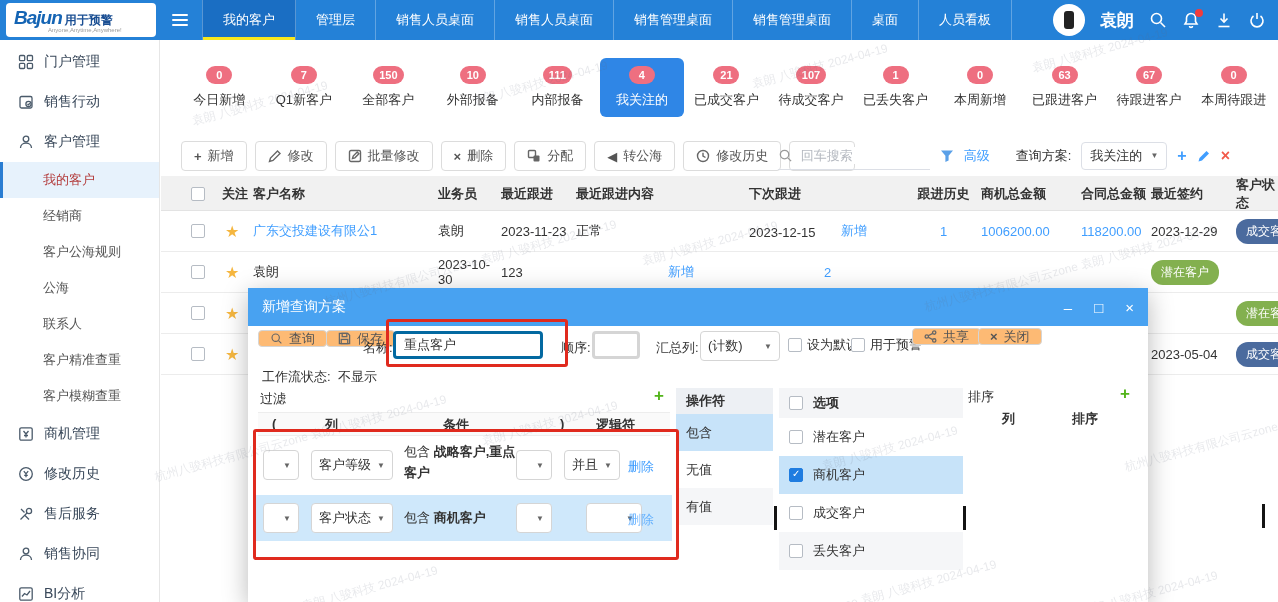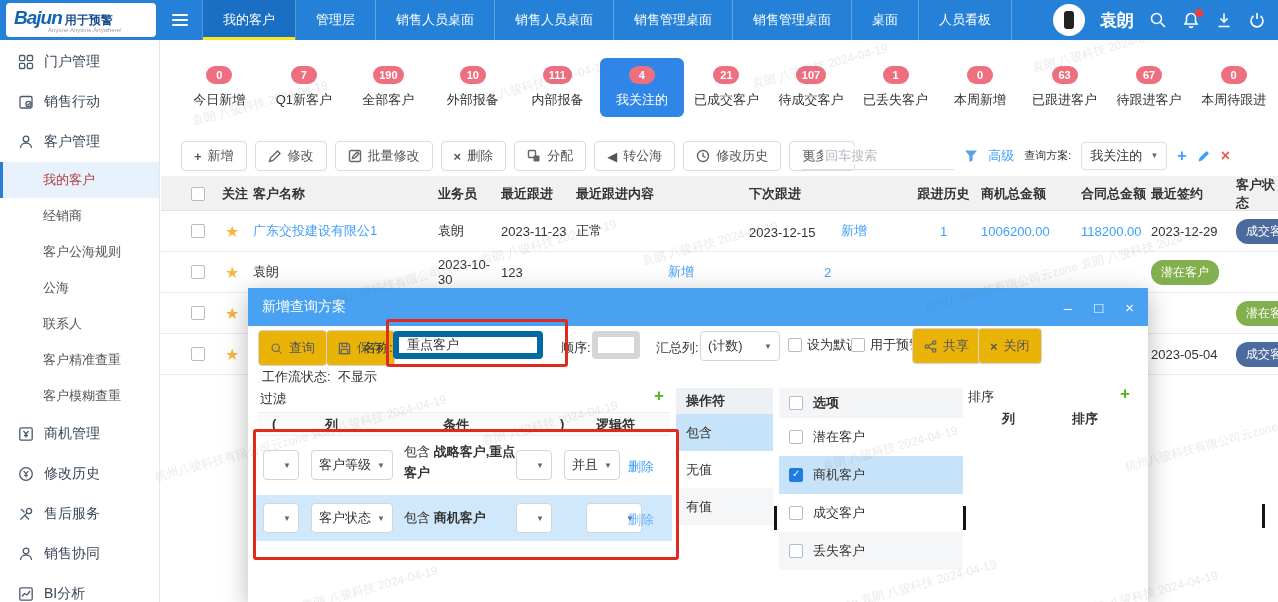--- a/index.html
+++ b/index.html
@@ -44,21 +44,21 @@
   .btn{height:30px;border:1px solid #dcdcdc;border-radius:4px;background:#fff;display:inline-flex;align-items:center;gap:6px;padding:0 12px;font-size:13px;color:#555;box-sizing:border-box;white-space:nowrap;}
   .btn svg{stroke:#666;fill:none;stroke-width:1.4;}
   .glyph{font-size:13px;line-height:1;}
   .caret{font-size:8px;color:#666;font-style:normal;}
   .tool-right{position:absolute;right:48px;top:1px;display:flex;align-items:center;gap:10px;}
   .search-box{display:flex;align-items:center;gap:6px;border-bottom:1px solid #dcdfe6;width:152px;height:28px;}
   .search-box svg{stroke:#999;fill:none;stroke-width:1.4;flex:none;}
   .search-box input{border:0;outline:0;width:120px;font-size:13px;color:#333;font-family:inherit;}
   .search-box input::placeholder{color:#b5b9c0;}
   .blue{color:#409eff;}
-  .plan-label{font-size:11px;color:#333;}
+  .plan-label{font-size:13px;color:#333;margin-left:16px;}
   .plan-sel{width:86px;height:28px;border:1px solid #dcdfe6;border-radius:4px;display:flex;align-items:center;justify-content:space-between;padding:0 8px;font-size:13px;color:#333;box-sizing:border-box;}
   .ic-btn{font-size:16px;font-weight:bold;}
   
   .table{position:absolute;top:136px;left:0;right:0;}
   .trow{display:grid;grid-template-columns:56px 36px 185px 63px 75px 173px 157px 75px 100px 70px 85px 1fr;align-items:center;height:40px;border-bottom:1px solid #ececec;font-size:13px;color:#333;}
   .trow.head{height:34px;background:#f1f1f1;font-weight:bold;border-bottom:1px solid #e3e3e3;}
   .cb{width:14px;height:14px;border:1px solid #b6bcc4;border-radius:2px;background:#fff;margin-left:30px;box-sizing:border-box;}
   .cb.small{margin:0;}
   .cb.checked{background:#1f7ce0;border-color:#1f7ce0;position:relative;}
   .cb.checked::after{content:"✓";position:absolute;left:2px;top:-1px;color:#fff;font-size:10px;font-weight:bold;}
@@ -69,23 +69,23 @@
   .badge.potential{background:#83b04f;}
   .cell-next{display:flex;gap:14px;align-items:flex-end;}
   .next-date{width:78px;display:inline-block;}
   .t-center{text-align:center;}
   
   .modal{position:absolute;left:248px;top:288px;width:900px;height:314px;background:#fff;box-shadow:0 6px 24px rgba(0,0,0,.28);z-index:30;}
   .m-head{height:38px;background:#48a2f1;color:#fff;font-size:14px;display:flex;align-items:center;padding:0 14px;}
   .m-ctrl{margin-left:auto;display:flex;gap:22px;font-size:15px;align-items:center;}
   .m-ctrl span{cursor:default;}
   .m-lbl{position:absolute;font-size:13px;color:#333;white-space:nowrap;}
-  .m-btn{position:absolute;height:36px;border:1px solid #d5d5d5;border-radius:4px;background:#eab308;display:inline-flex;align-items:center;gap:6px;padding:0 11px;font-size:13px;color:#555;box-sizing:border-box;}
+  .m-btn{position:absolute;height:17px;border:1px solid #d5d5d5;border-radius:4px;background:#fdba74;display:inline-flex;align-items:center;gap:6px;padding:0 11px;font-size:13px;color:#555;box-sizing:border-box;}
   .m-btn svg{stroke:#666;fill:none;stroke-width:1.4;}
-  .m-input{position:absolute;height:28px;border:6px solid #0369a1;border-radius:4px;padding:0 8px;font-size:13px;color:#333;box-sizing:border-box;outline:none;font-family:inherit;}
+  .m-input{position:absolute;height:28px;border:3px solid #0369a1;border-radius:4px;padding:0 8px;font-size:13px;color:#333;box-sizing:border-box;outline:none;font-family:inherit;}
   .m-input.plain{border-color:#d5d5d5;}
   .msel{position:absolute;height:30px;border:1px solid #d5d5d5;border-radius:4px;background:#fff;display:flex;align-items:center;justify-content:space-between;padding:0 7px;font-size:13px;color:#333;box-sizing:border-box;}
   .chk-row{position:absolute;display:flex;align-items:center;gap:5px;font-size:13px;color:#333;}
   .f-head-cell{position:absolute;font-size:13px;font-weight:bold;color:#333;}
   .cond{position:absolute;font-size:13px;color:#333;line-height:1.6;}
   .panel-row{display:flex;align-items:center;box-sizing:border-box;font-size:13px;color:#333;padding-left:10px;gap:10px;}
   .grn{color:#52b41a;font-weight:bold;font-size:17px;}
   
   .ann{position:absolute;border:3px solid #e02a1e;border-radius:3px;z-index:60;pointer-events:none;}
   .tick{position:absolute;width:3px;height:24px;background:#141414;z-index:40;}
@@ -242,21 +242,21 @@
     <div class="stats">
       <div class="stat">
           <span class="pill">0</span>
           <span class="stat-label">今日新增</span>
         </div>
       <div class="stat">
           <span class="pill">7</span>
           <span class="stat-label">Q1新客户</span>
         </div>
       <div class="stat">
-          <span class="pill">190</span>
+          <span class="pill">150</span>
           <span class="stat-label">全部客户</span>
         </div>
       <div class="stat">
           <span class="pill">10</span>
           <span class="stat-label">外部报备</span>
         </div>
       <div class="stat">
           <span class="pill">111</span>
           <span class="stat-label">内部报备</span>
         </div>

